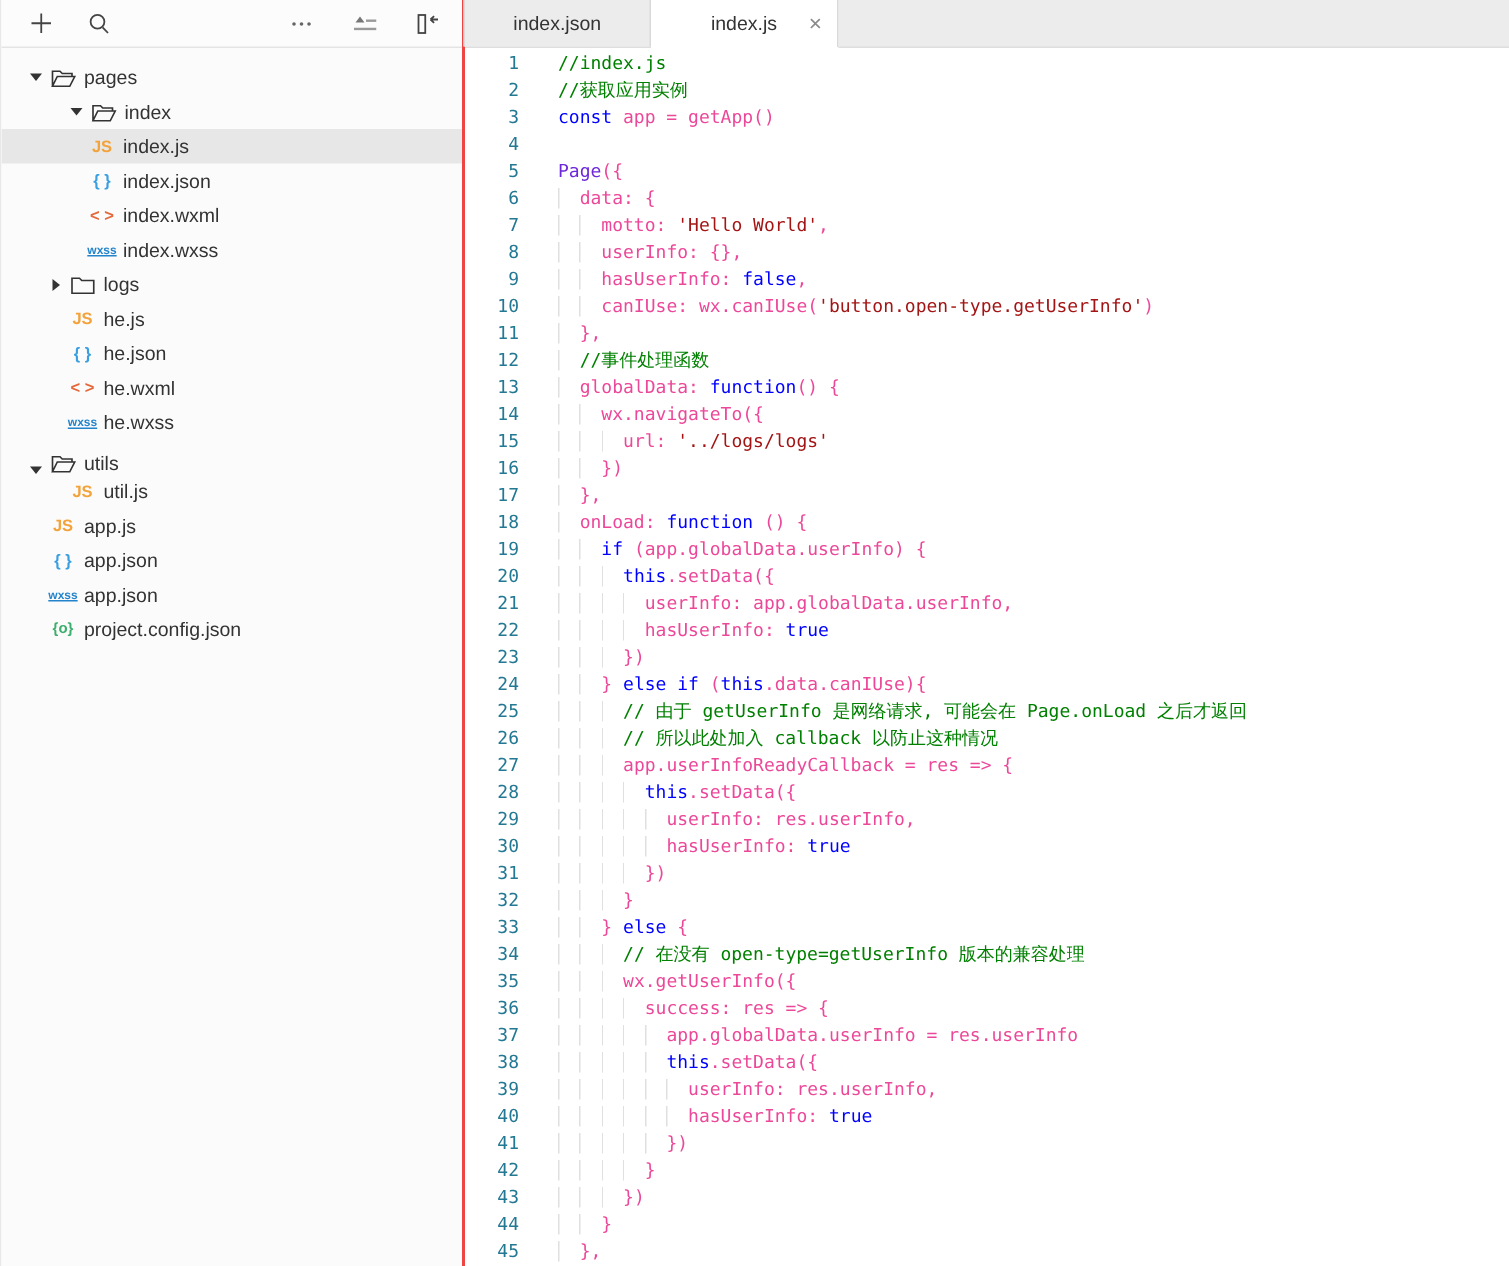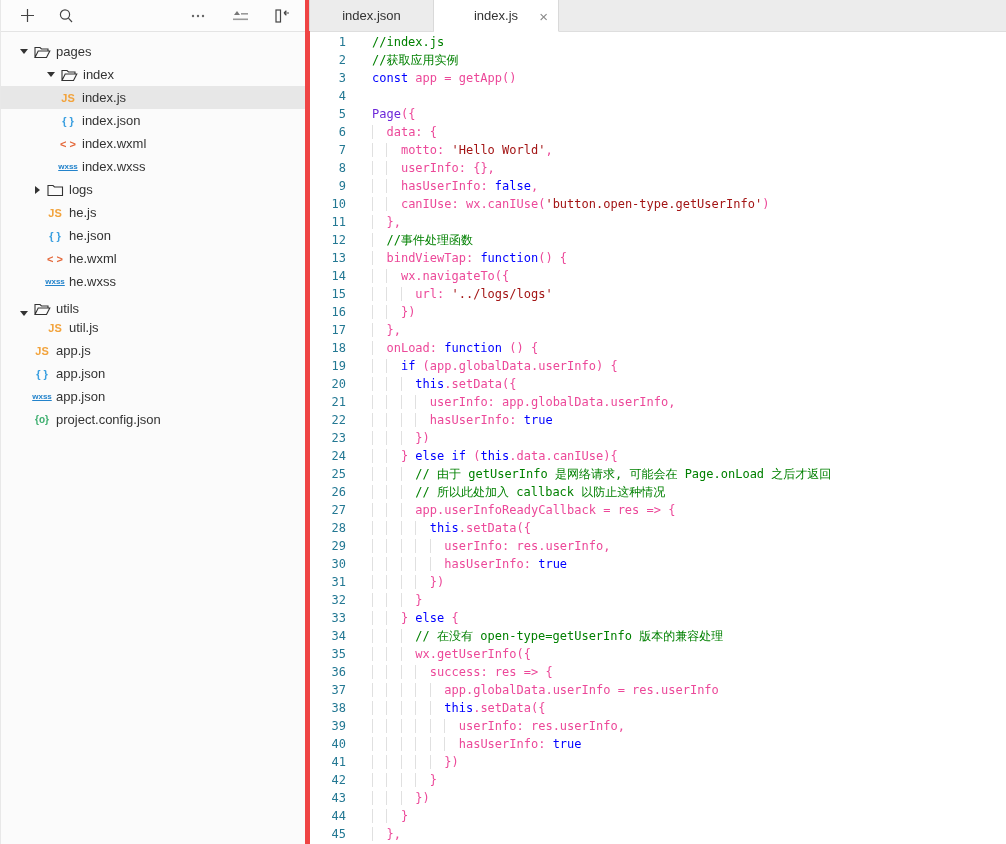--- a/index.html
+++ b/index.html
@@ -2,21 +2,21 @@
 <html><head>
 <meta charset="utf-8">
 <style>
   * { margin:0; padding:0; box-sizing:border-box; }
   html,body { width:1006px; height:844px; overflow:hidden; background:#fff;
     font-family:"Liberation Sans","DejaVu Sans",sans-serif; }
   .app { display:flex; width:1006px; height:844px; border-left:1px solid #e8e8e8; }
 
   
   .sidebar { width:309px; min-width:309px; display:flex; flex-direction:column;
-    border-right:5px solid #ef4444; background:#fbfbfb; }
+    border-right:2px solid #ef4444; background:#fbfbfb; }
   .sidebar-header { height:32px; min-height:32px; display:flex; align-items:center;
     background:#fcfcfc; border-bottom:1px solid #e4e4e4; padding:0 14px 0 17px; }
   .hicon { width:18px; height:18px; display:flex; align-items:center; justify-content:center;
     cursor:pointer; color:#555; }
   .hicon svg { display:block; }
   .hgap-l { display:flex; gap:21px; }
   .hgap-r { display:flex; gap:24px; margin-left:auto; }
 
   .tree { flex:1; padding-top:8px; overflow:hidden; }
   .trow { height:23px; display:flex; align-items:center; font-size:13px; color:#333;
@@ -261,21 +261,21 @@
         <div class="cline"><div class="gutter">3</div><div class="ctext"><span class="tk-k">const</span><span class="tk-p"> app = getApp()</span></div></div>
         <div class="cline"><div class="gutter">4</div><div class="ctext"></div></div>
         <div class="cline"><div class="gutter">5</div><div class="ctext"><span class="tk-t">Page</span><span class="tk-p">({</span></div></div>
         <div class="cline"><div class="gutter">6</div><div class="ctext"><span class="ig">  </span><span class="tk-p">data: {</span></div></div>
         <div class="cline"><div class="gutter">7</div><div class="ctext"><span class="ig">  </span><span class="ig">  </span><span class="tk-p">motto: </span><span class="tk-s">'Hello World'</span><span class="tk-p">,</span></div></div>
         <div class="cline"><div class="gutter">8</div><div class="ctext"><span class="ig">  </span><span class="ig">  </span><span class="tk-p">userInfo: {},</span></div></div>
         <div class="cline"><div class="gutter">9</div><div class="ctext"><span class="ig">  </span><span class="ig">  </span><span class="tk-p">hasUserInfo: </span><span class="tk-k">false</span><span class="tk-p">,</span></div></div>
         <div class="cline"><div class="gutter">10</div><div class="ctext"><span class="ig">  </span><span class="ig">  </span><span class="tk-p">canIUse: wx.canIUse(</span><span class="tk-s">'button.open-type.getUserInfo'</span><span class="tk-p">)</span></div></div>
         <div class="cline"><div class="gutter">11</div><div class="ctext"><span class="ig">  </span><span class="tk-p">},</span></div></div>
         <div class="cline"><div class="gutter">12</div><div class="ctext"><span class="ig">  </span><span class="tk-c">//事件处理函数</span></div></div>
-        <div class="cline"><div class="gutter">13</div><div class="ctext"><span class="ig">  </span><span class="tk-p">bindViewTap: </span><span class="tk-k">function</span><span class="tk-p">() {</span></div></div>
+        <div class="cline"><div class="gutter">13</div><div class="ctext"><span class="ig">  </span><span class="tk-p">globalData: </span><span class="tk-k">function</span><span class="tk-p">() {</span></div></div>
         <div class="cline"><div class="gutter">14</div><div class="ctext"><span class="ig">  </span><span class="ig">  </span><span class="tk-p">wx.navigateTo({</span></div></div>
         <div class="cline"><div class="gutter">15</div><div class="ctext"><span class="ig">  </span><span class="ig">  </span><span class="ig">  </span><span class="tk-p">url: </span><span class="tk-s">'../logs/logs'</span></div></div>
         <div class="cline"><div class="gutter">16</div><div class="ctext"><span class="ig">  </span><span class="ig">  </span><span class="tk-p">})</span></div></div>
         <div class="cline"><div class="gutter">17</div><div class="ctext"><span class="ig">  </span><span class="tk-p">},</span></div></div>
         <div class="cline"><div class="gutter">18</div><div class="ctext"><span class="ig">  </span><span class="tk-p">onLoad: </span><span class="tk-k">function</span><span class="tk-p"> () {</span></div></div>
         <div class="cline"><div class="gutter">19</div><div class="ctext"><span class="ig">  </span><span class="ig">  </span><span class="tk-k">if</span><span class="tk-p"> (app.globalData.userInfo) {</span></div></div>
         <div class="cline"><div class="gutter">20</div><div class="ctext"><span class="ig">  </span><span class="ig">  </span><span class="ig">  </span><span class="tk-k">this</span><span class="tk-p">.setData({</span></div></div>
         <div class="cline"><div class="gutter">21</div><div class="ctext"><span class="ig">  </span><span class="ig">  </span><span class="ig">  </span><span class="ig">  </span><span class="tk-p">userInfo: app.globalData.userInfo,</span></div></div>
         <div class="cline"><div class="gutter">22</div><div class="ctext"><span class="ig">  </span><span class="ig">  </span><span class="ig">  </span><span class="ig">  </span><span class="tk-p">hasUserInfo: </span><span class="tk-k">true</span></div></div>
         <div class="cline"><div class="gutter">23</div><div class="ctext"><span class="ig">  </span><span class="ig">  </span><span class="ig">  </span><span class="tk-p">})</span></div></div>

